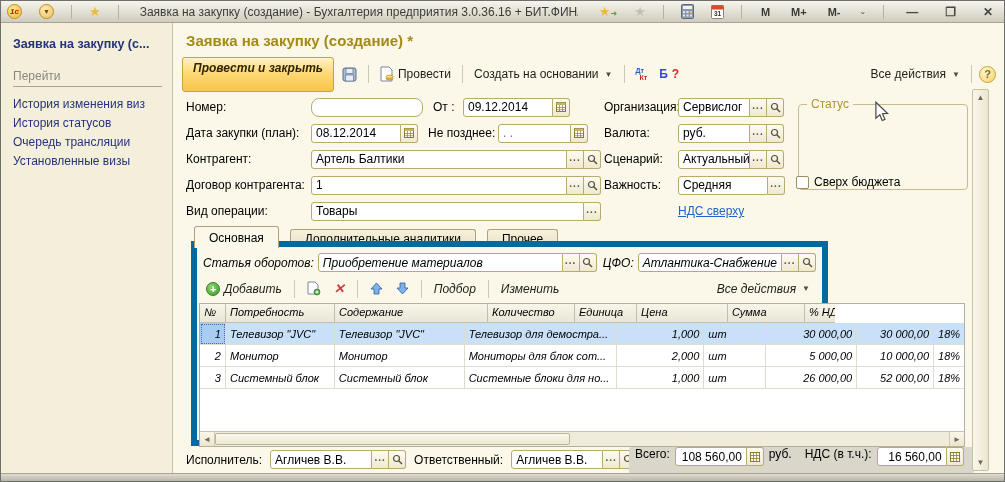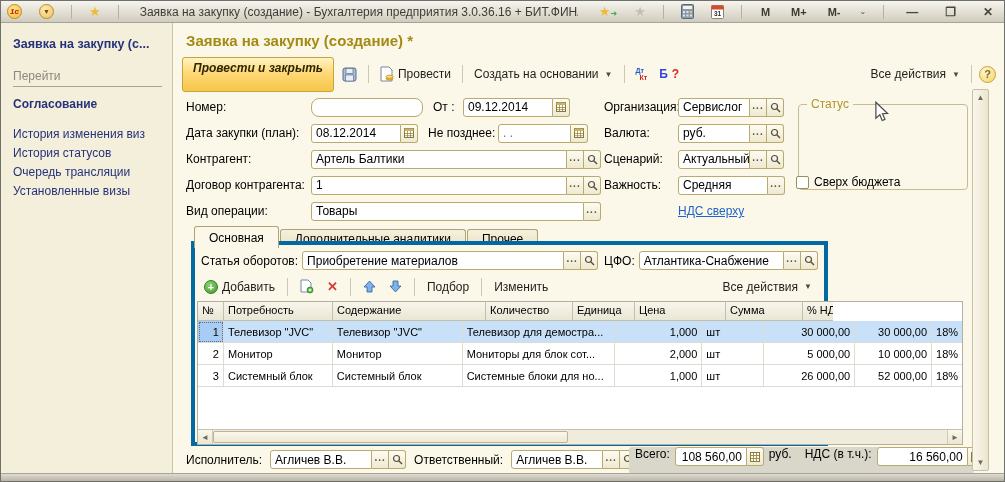--- a/index.html
+++ b/index.html
@@ -69,26 +69,26 @@
   .grow { flex:1; }
   .link { color:#1e64c8; text-decoration:underline; font-size:12px; cursor:pointer; }
 
   .status-group { position:absolute; left:624px; top:74px; width:170px; height:93px;
     border:1px solid #c7bc8e; border-radius:4px; }
   .status-group legend { color:#b1942c; font-size:12px; margin-left:8px; padding:0 4px; }
   .checkbox-row { position:absolute; left:622px; top:152px; display:flex; align-items:center; gap:5px; }
   .cbox { width:13px; height:13px; background:#fff; border:1px solid #9a8f5f; border-radius:2px; }
 
   
-  .tabs { position:absolute; left:20px; top:197px; display:flex; align-items:flex-end; gap:1px; height:28px; }
+  .tabs { position:absolute; left:20px; top:197px; display:flex; align-items:flex-end; gap:11px; height:28px; }
   .tab { border:1px solid #aea377; border-bottom:none; border-radius:3px 3px 0 0; padding:2px 14px 3px;
     font-size:12px; background:linear-gradient(#f6f1dd,#e8e1c5); height:19px; }
   .tab.active { background:#fbf8e9; height:22px; position:relative; z-index:2; padding-top:4px; }
   .panel { position:absolute; left:17px; top:218px; width:637px; height:205px;
-    border:4px solid #0369a1; background:#fbf8e9; }
+    border:6px solid #0369a1; background:#fbf8e9;font-style:italic; }
   .panel-row1 { position:absolute; left:6px; top:6px; right:6px; display:flex; align-items:center; gap:4px; }
   .tbl-toolbar { position:absolute; left:5px; top:32px; right:8px; display:flex; align-items:center; gap:5px; }
   .add-circle { width:14px; height:14px; border-radius:50%; background:radial-gradient(circle at 35% 30%,#8fd06a,#3f9f33);
     border:1px solid #2e7d26; color:#fff; font-weight:bold; font-size:11px; line-height:12px; text-align:center; }
   .del-x { color:#d43c3c; font-weight:bold; font-size:13px; }
 
   
   .grid { position:absolute; left:2px; top:56px; width:766px; height:144px; border:1px solid #b3b0a1;
     background:#fff; display:flex; flex-direction:column; }
   .thead { display:flex; }
@@ -165,21 +165,20 @@
     <div class="tb-chev">⌄</div>
     <div class="tb-sep"></div>
     <div class="tb-winbtn">—</div>
     <div class="tb-winbtn">❐</div>
     <div class="tb-winbtn">✕</div>
   </div>
 
   <div class="sidebar">
     <div class="sb-title">Заявка на закупку (с...</div>
     <div class="sb-goto">Перейти</div>
-    <div class="sb-item bold">Согласование</div>
     <div class="sb-item">История изменения виз</div>
     <div class="sb-item">История статусов</div>
     <div class="sb-item">Очередь трансляции</div>
     <div class="sb-item">Установленные визы</div>
   </div>
 
   <div class="main">
     <div class="page-title">Заявка на закупку (создание) *</div>
 
     <div class="toolbar">
@@ -546,21 +545,21 @@
         <div class="fbtn last">
           <svg width="10" height="10" viewBox="0 0 10 10">
               <rect x="0.5" y="0.5" width="9" height="9" fill="#fdf9e8" stroke="#8a7a3a"></rect>
               <path d="M3.5 0.5 v9 M6.5 0.5 v9 M0.5 3.5 h9 M0.5 6.5 h9" stroke="#8a7a3a" stroke-width="0.8"></path>
             </svg>
         </div>
       </div>
       <span class="flabel">руб.</span>
       <span class="flabel" style="margin-left:8px;">НДС (в т.ч.):</span>
       <div class="field">
-        <div class="fval num" style="width:91px;">16 560,00</div>
+        <div class="fval num" style="width:70px;">16 560,00</div>
         <div class="fbtn last">
           <svg width="10" height="10" viewBox="0 0 10 10">
               <rect x="0.5" y="0.5" width="9" height="9" fill="#fdf9e8" stroke="#8a7a3a"></rect>
               <path d="M3.5 0.5 v9 M6.5 0.5 v9 M0.5 3.5 h9 M0.5 6.5 h9" stroke="#8a7a3a" stroke-width="0.8"></path>
             </svg>
         </div>
       </div>
     </div>
 
     <div class="vscroll">

